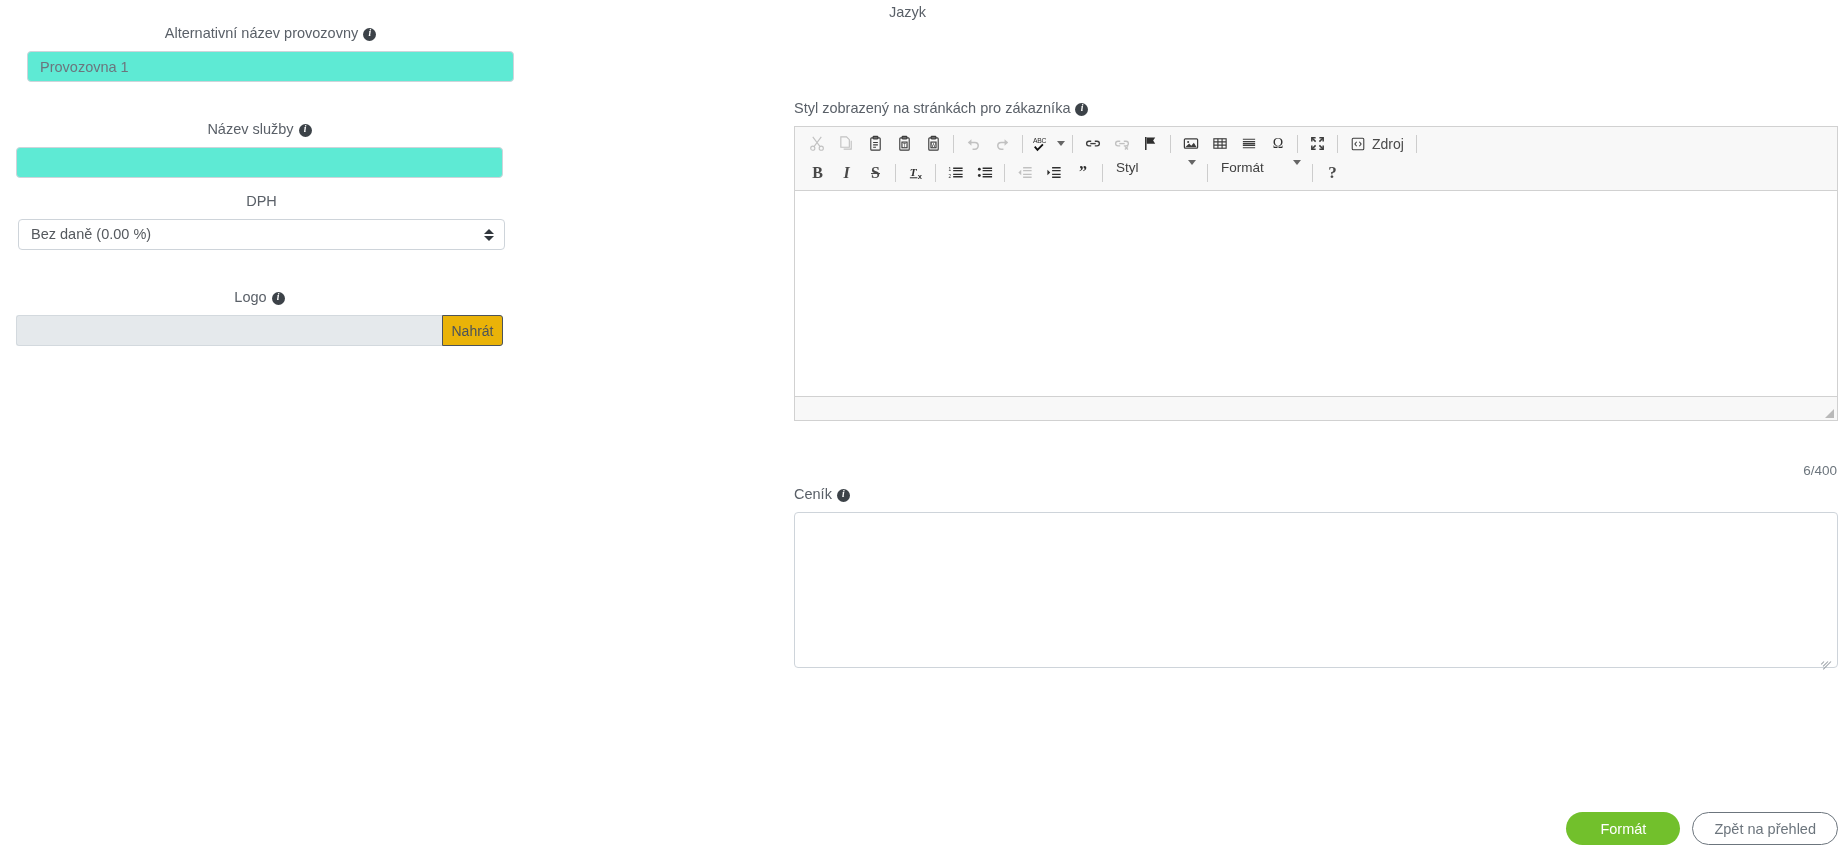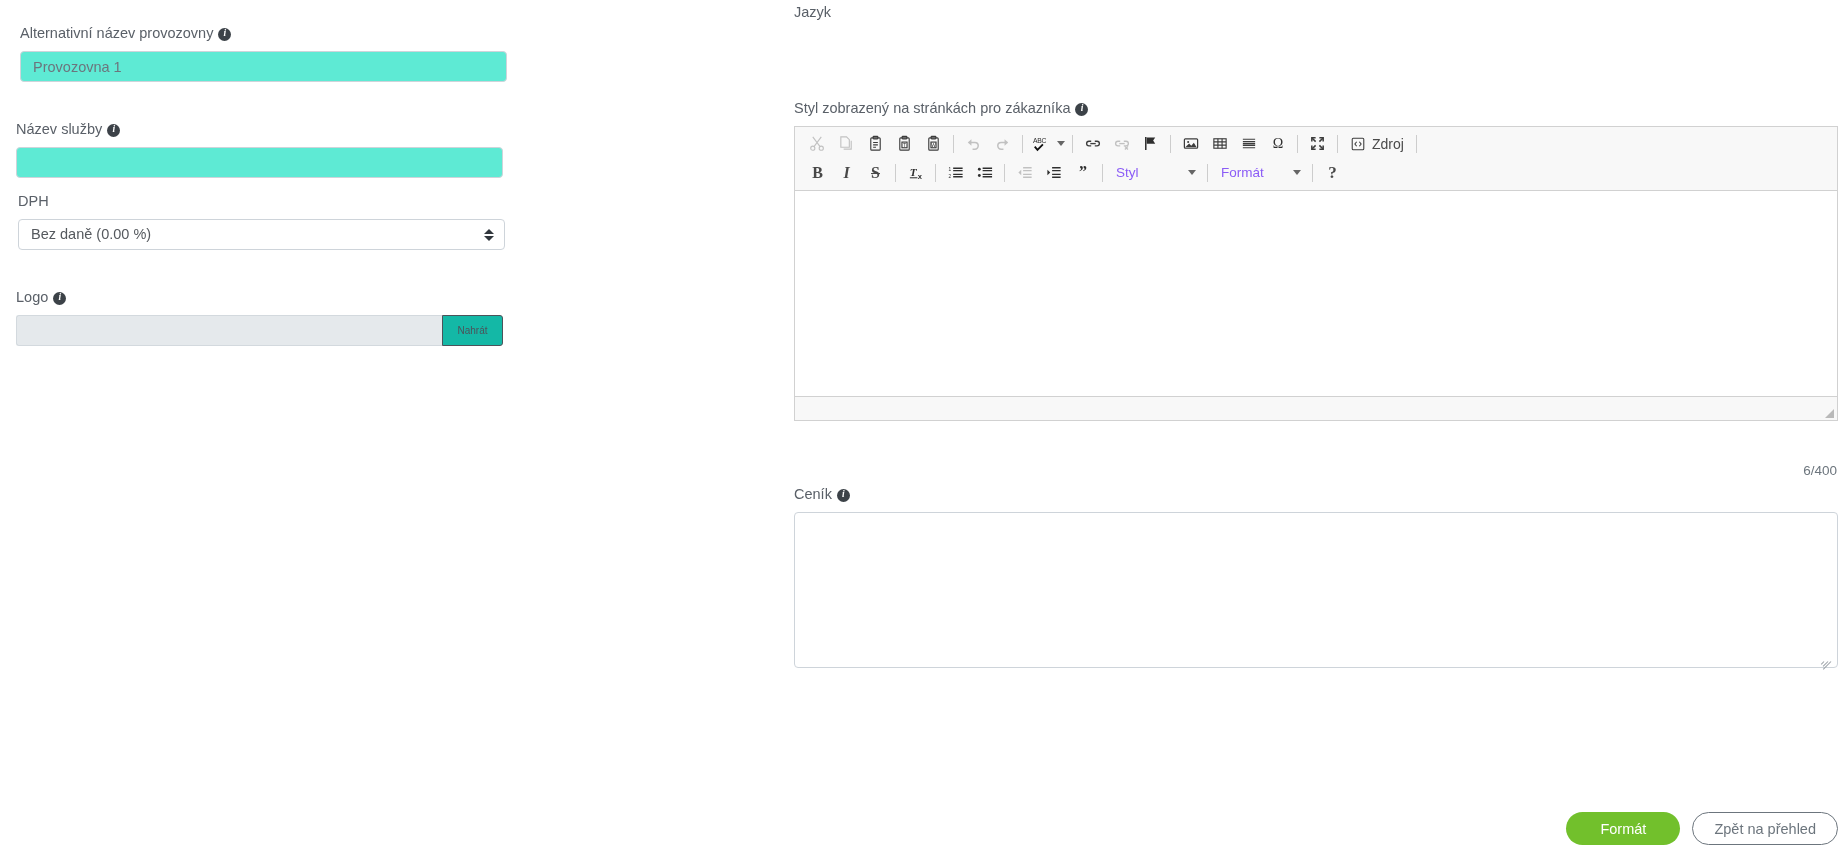--- a/index.html
+++ b/index.html
@@ -15,20 +15,21 @@
 
   
   .field-label {
     font-size: 14.5px;
     color: #5a6068;
     line-height: 18px;
     display: flex;
     align-items: center;
     gap: 5px;
     white-space: nowrap;
+    justify-content: center;
   }
   .info-icon {
     display: inline-flex;
     align-items: center;
     justify-content: center;
     width: 13px; height: 13px;
     border-radius: 50%;
     background: #3c4248;
     color: #ffffff;
     font-size: 9.5px;
@@ -83,42 +84,42 @@
   .select-arrows i.up   { border-bottom: 5px solid #31373d; }
   .select-arrows i.down { border-top: 5px solid #31373d; }
 
   
   .left-col {
     position: absolute;
     left: 16px; top: 24px;
     width: 487px;
   }
   .lf-group { margin-bottom: 0; }
-  #g-alt   { position: absolute; top: 0;   left: 4px; width: 487px; }
+  #g-alt   { position: absolute; top: 0;   left: 11px; width: 487px; }
   #g-sluz  { position: absolute; top: 96px; left: 0; width: 487px; }
   #g-dph   { position: absolute; top: 168px; left: 2px; width: 487px; }
   #g-logo  { position: absolute; top: 264px; left: 0; width: 487px; }
   .lf-group .field-label { margin-bottom: 9px; }
 
   .upload-row { display: flex; width: 100%; }
   .upload-display {
     flex: 1;
     height: 31px;
     background: #e5e9ec;
     border: 1px solid #d3d9de;
     border-right: none;
     border-radius: 3px 0 0 3px;
   }
   .upload-btn {
     width: 61px;
     height: 31px;
-    background: #14b8a6;
+    background: #eab308;
     border: 1px solid #4c535a;
     border-radius: 0 3px 3px 0;
-    font-size: 10px;
+    font-size: 14px;
     color: #4c535a;
     display: flex;
     align-items: center;
     justify-content: center;
     cursor: pointer;
     font-family: "Liberation Sans", sans-serif;
   }
 
   
   .term-block {
@@ -200,27 +201,26 @@
   }
   .caret-down {
     width: 0; height: 0;
     border-left: 4px solid transparent;
     border-right: 4px solid transparent;
     border-top: 5px solid #666;
     margin-left: 5px;
   }
   .ck-combo {
     display: flex;
-    align-items: center;
     justify-content: space-between;
     height: 25px;
     min-width: 88px;
     padding: 0 6px 0 8px;
     font-size: 13.5px;
-    color: #8b5cf6;
+    color: #404040;
     cursor: pointer;
     font-family: "Liberation Sans", sans-serif;
   }
   .ck-text-btn {
     display: flex;
     align-items: center;
     gap: 6px;
     height: 25px;
     padding: 0 7px;
     font-size: 14px;

